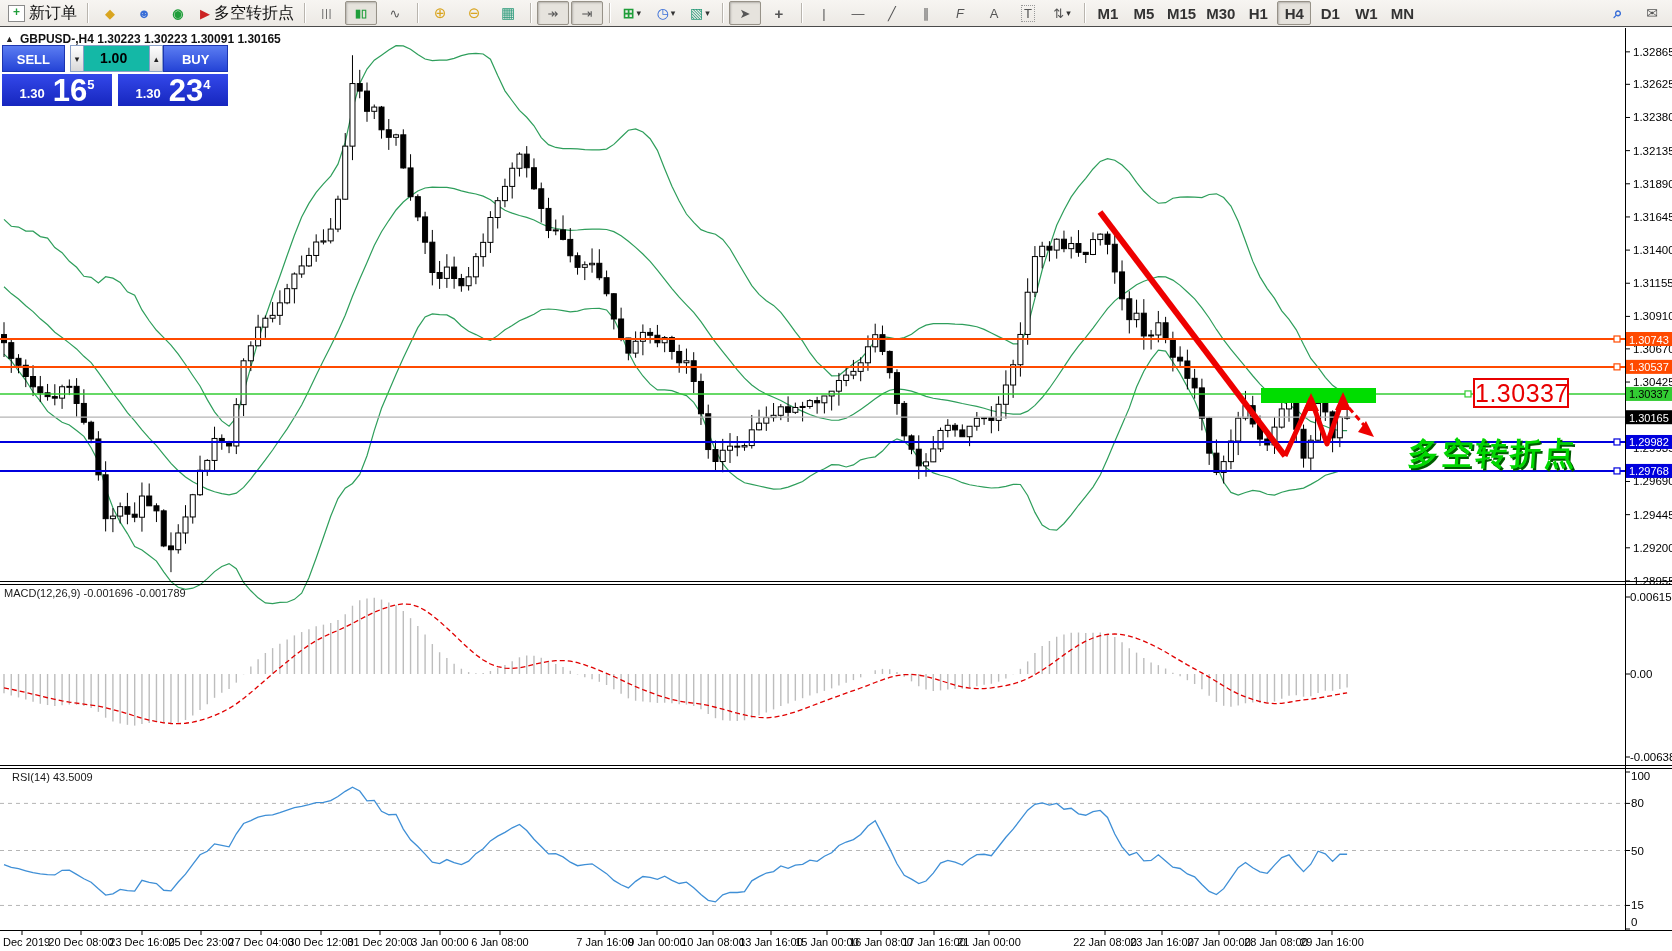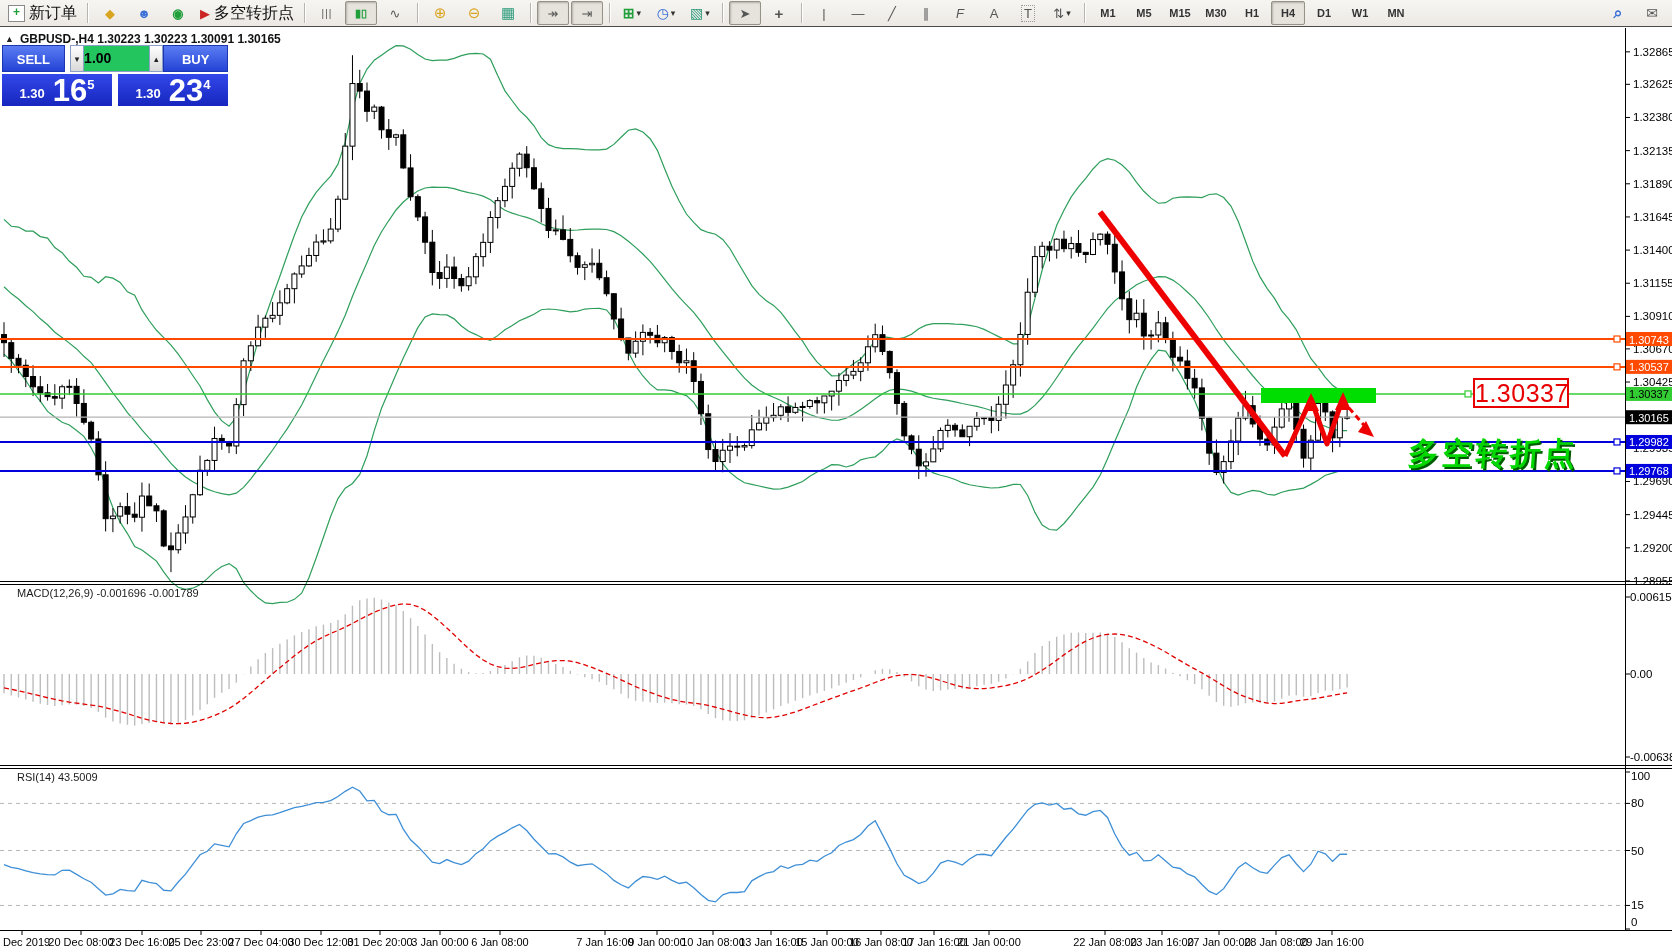--- a/index.html
+++ b/index.html
@@ -5,21 +5,21 @@
   html,body{margin:0;padding:0;background:#fff;width:1672px;height:951px;overflow:hidden;
     font-family:"Liberation Sans",sans-serif;}
   .app{position:relative;width:1672px;height:951px;background:#fff;}
   
   .toolbar{position:absolute;left:0;top:0;width:1672px;height:27px;background:linear-gradient(#f7f5f2,#ece9e4);
     border-bottom:1px solid #4a4a4a;display:flex;align-items:center;padding:0 4px;box-sizing:border-box;gap:2px;}
   .tbtn{height:22px;min-width:24px;padding:0 3px;display:flex;align-items:center;justify-content:center;
     border:1px solid transparent;border-radius:2px;font-size:13px;color:#444;cursor:default;white-space:nowrap;}
   .tbtn.active{background:#e6e3dd;border:1px solid #979288;box-shadow:inset 1px 1px 2px rgba(0,0,0,.22);}
   .tbtn .lbl{font-size:16px;color:#111;margin-left:4px;}
-  .tfb{font-size:11px;font-weight:bold;color:#333;min-width:26px;}
+  .tfb{font-size:15px;font-weight:bold;color:#333;min-width:26px;}
   .tsep{width:1px;height:20px;background:#b9b5ae;box-shadow:1px 0 0 #fff;margin:0 4px;flex:0 0 1px;}
   .dd{font-size:9px;color:#333;margin-left:2px;}
   .ic-green{color:#1f9e3a;font-weight:bold;}
   .ic-gold{color:#d9a520;}
   .ic-blue{color:#3a6fd8;}
   .ic-teal{color:#2a9a7a;}
   .ic-dark{color:#555;}
   .ic-red{color:#cc2222;}
   .icbox{display:inline-block;width:15px;height:15px;border:1px solid #8b8b8b;background:#fff;
     font:bold 12px/13px "Liberation Sans",sans-serif;text-align:center;color:#1f9e3a;}
@@ -32,31 +32,31 @@
   .chart-title .tri{font-size:9px;color:#222;}
   
   .trade{position:absolute;left:2px;top:17px;width:226px;}
   .trow1{display:flex;height:27px;align-items:stretch;}
   .btn-sell,.btn-buy{width:66px;background:linear-gradient(#5b7df2,#2443d6);color:#fff;
     font:bold 13px/27px "Liberation Sans",sans-serif;text-align:center;border:1px solid #1c35b0;box-sizing:border-box;}
   .btn-buy{width:68px;}
   .spin{width:15px;background:linear-gradient(#ffffff,#d8d8d8);border:1px solid #8aa0c8;box-sizing:border-box;
     font-size:9px;color:#222;display:flex;align-items:center;justify-content:center;}
   .spin.dn{margin-left:5px;}
-  .vol{width:68px;border:1px solid #8aa0c8;border-left:none;border-right:none;background:#22c55e;
-    font:600 14px/25px "Liberation Sans",sans-serif;text-align:left;padding-right:6px;box-sizing:border-box;color:#000;}
+  .vol{width:68px;border:1px solid #8aa0c8;border-left:none;border-right:none;background:#14b8a6;
+    font:600 14px/25px "Liberation Sans",sans-serif;text-align:center;padding-right:6px;box-sizing:border-box;color:#000;}
   .trow2{display:flex;margin-top:2px;height:32px;}
   .pcell{flex:1;background:linear-gradient(#3txt147e8,#1a2bc0);background:linear-gradient(#3348ea,#1626be);
     color:#fff;display:flex;align-items:flex-end;justify-content:center;padding:0 2px 1px 2px;}
   .pcell+.pcell{margin-left:6px;}
   .psmall{font:bold 13px "Liberation Sans",sans-serif;margin-bottom:4px;}
   .pbig{font:bold 31px/29px "Liberation Sans",sans-serif;margin-left:8px;}
   .psup{font:bold 13px "Liberation Sans",sans-serif;margin-bottom:13px;}
   
-  .ind-label{position:absolute;font:11px "Liberation Sans",sans-serif;color:#1a1a1a;margin-left:13px;}
+  .ind-label{position:absolute;font:11px "Liberation Sans",sans-serif;color:#1a1a1a;}
   
   .callout{position:absolute;left:1473px;top:350px;width:92px;height:26px;border:2px solid #e80000;background:#fff;
     color:#e80000;font:25px/26px "Liberation Sans",sans-serif;text-align:center;letter-spacing:.5px;}
   .turn{position:absolute;left:1408px;top:409px;font:bold 31px/1.1 "Liberation Sans",sans-serif;color:#00d800;
     text-shadow:2px 2px 0 #005c00;letter-spacing:3px;transform:skewX(-4deg);}
 </style>
 </head>
 <body>
 
 <div class="app">
@@ -911,18 +911,18 @@
         </div>
         <div class="pcell">
           <span class="psmall">1.30</span>
           <span class="pbig">23</span>
           <span class="psup">4</span>
         </div>
       </div>
     </div>
 
     <div class="ind-label" style="left:4px;top:559px">MACD(12,26,9) -0.001696 -0.001789</div>
-    <div class="ind-label" style="left:4px;top:743px">RSI(14) 43.5009</div>
+    <div class="ind-label" style="left:12px;top:743px">RSI(14) 43.5009</div>
 
     <div class="callout">1.30337</div>
     <div class="turn">多空转折点</div>
   </div>
 </div>
 
 </body></html>

